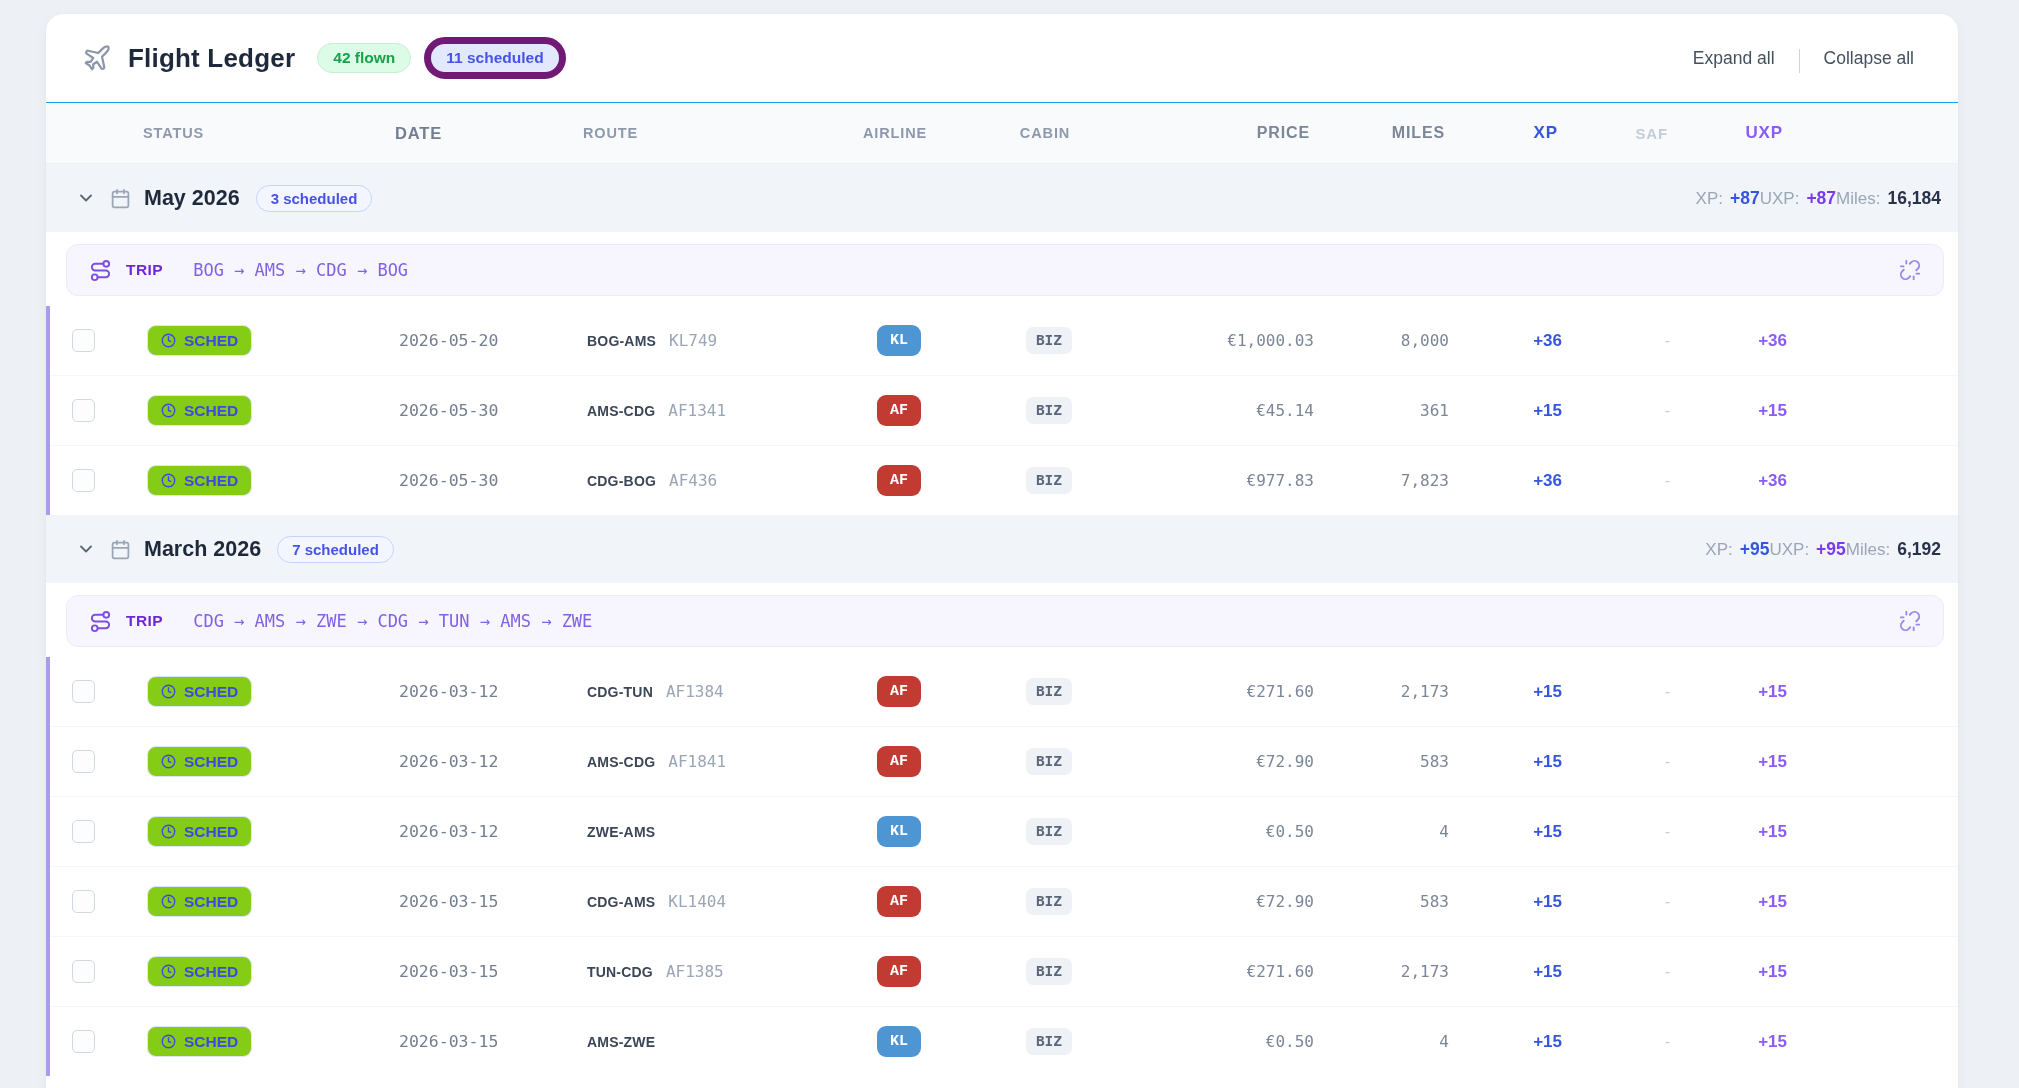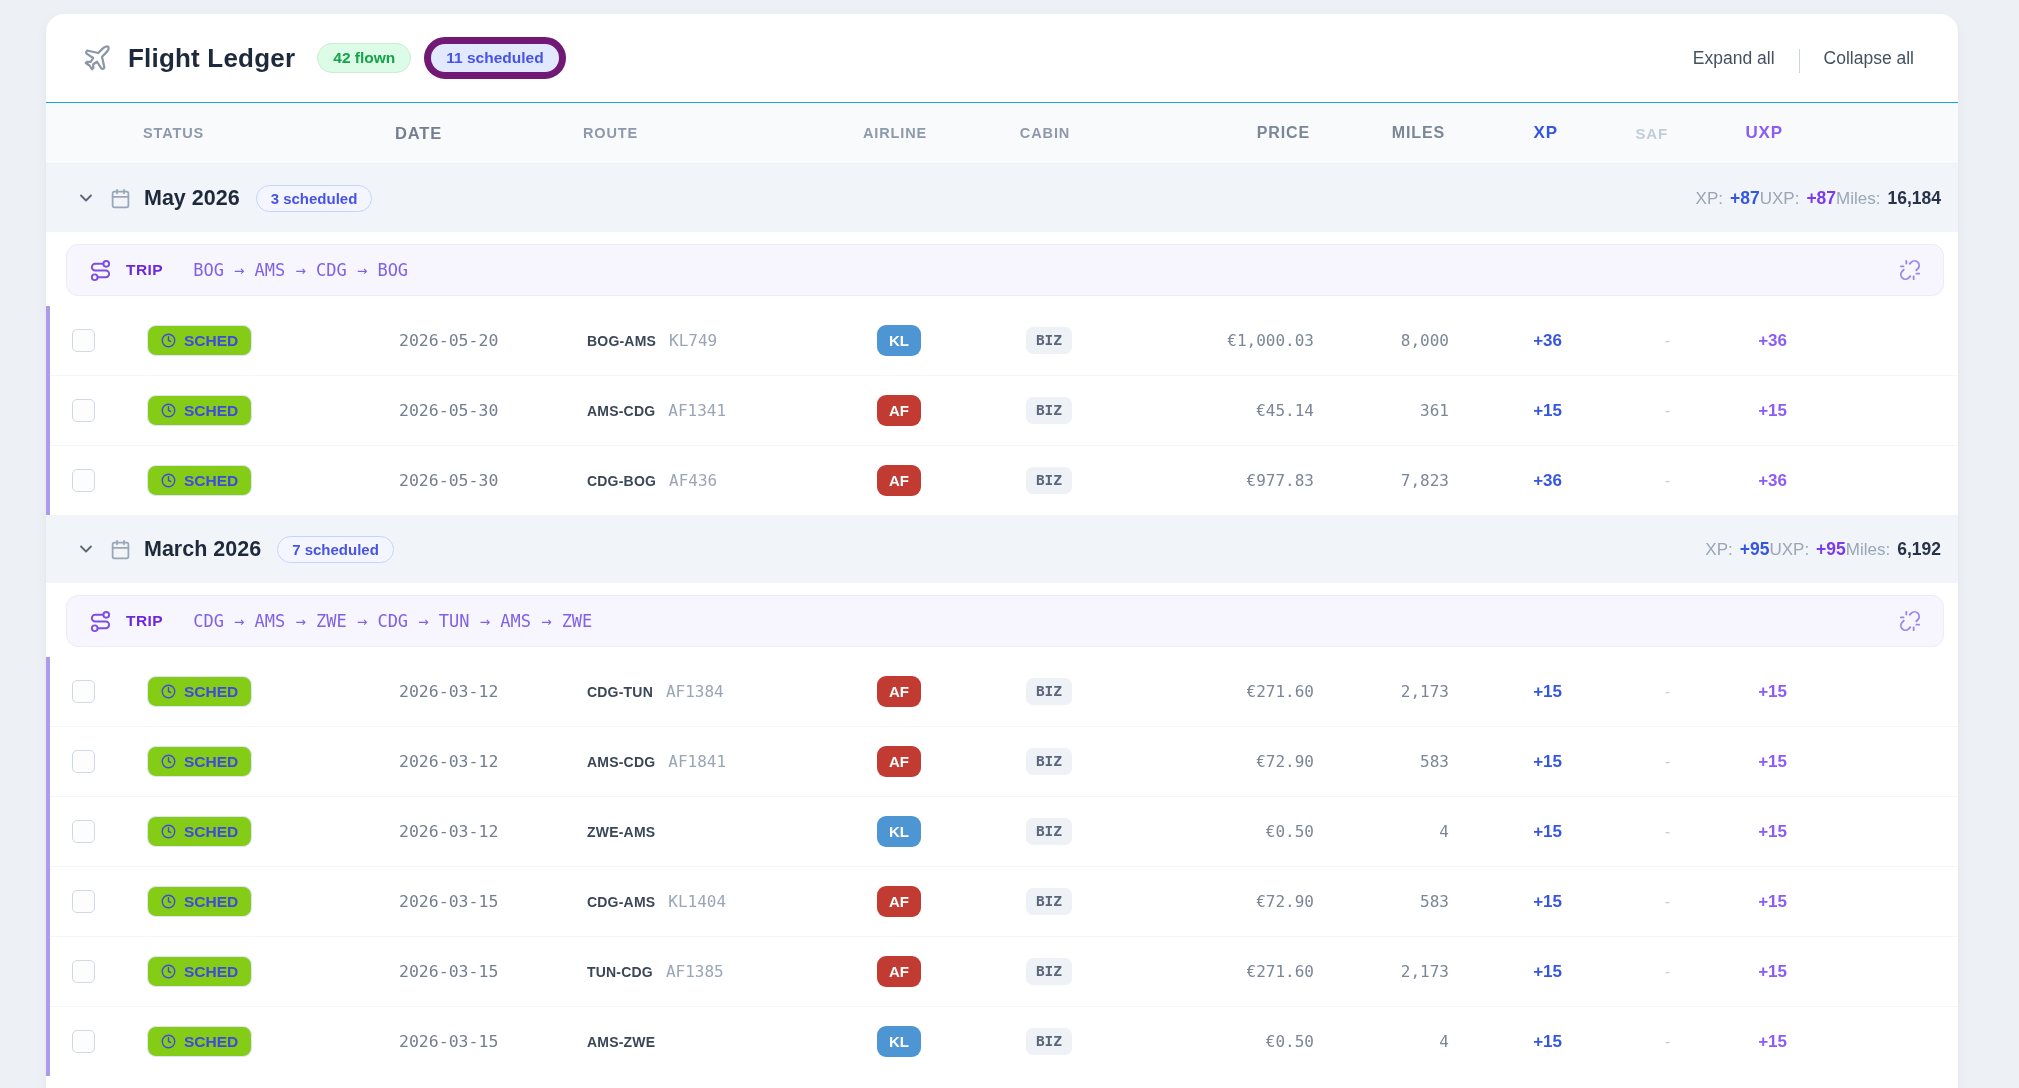--- a/index.html
+++ b/index.html
@@ -79,21 +79,21 @@
   .sched-badge{
     display:inline-flex;align-items:center;gap:8px;
     background:#84cc16;border:1px solid #dde4fb;border-radius:9px;
     color:#4048e2;font-size:15.5px;font-weight:bold;padding:7px 13px;line-height:1;
   }
   .sched-badge svg{width:15px;height:15px;}
   .c-date{font-size:16.5px;color:#737e90;}
   .c-route{display:flex;align-items:baseline;gap:13px;}
   .route-txt{font-size:14px;font-weight:bold;color:#3b4657;letter-spacing:.2px;}
   .fno{font-size:16px;color:#9aa5b5;}
-  .airline-badge{display:inline-block;color:#fff;font-size:15px;font-weight:bold;border-radius:9px;padding:8px 11px;line-height:1;min-width:22px;}
+  .airline-badge{display:inline-block;color:#fff;font-size:15px;font-weight:bold;border-radius:9px;padding:8px 11px;line-height:1;min-width:22px;font-family:Liberation Mono, monospace;}
   .cabin-badge{display:inline-block;background:#eef1f5;color:#5a6679;font-size:14.5px;font-weight:bold;border-radius:7px;padding:6px 10px;line-height:1;}
   .c-price,.c-miles{font-size:16px;color:#7b8697;}
   .c-xp{font-size:17px;font-weight:bold;color:#3556e0;}
   .c-saf{font-size:15px;color:#c3cdd9;}
   .c-uxp{font-size:17px;font-weight:bold;color:#8b5cf6;}
 </style>
 </head>
 <body>
 
 <div class="card">

